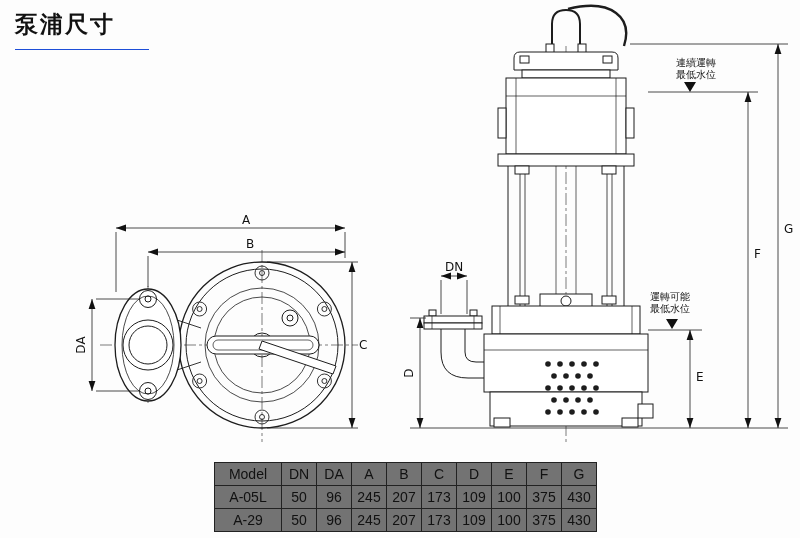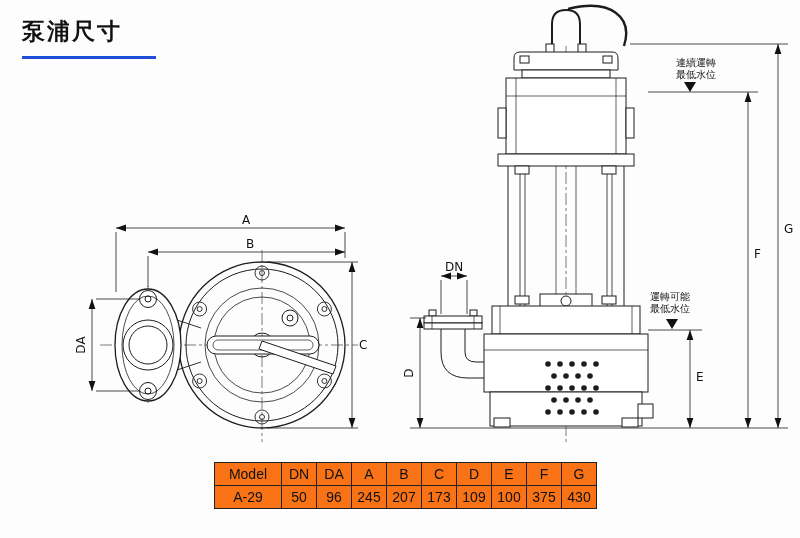--- a/index.html
+++ b/index.html
@@ -1,26 +1,26 @@
 <!DOCTYPE html>
 <html><head>
 <meta charset="utf-8">
 <style>
   html,body{margin:0;padding:0;}
   body{width:800px;height:538px;background:#fdfdfd;position:relative;overflow:hidden;
        font-family:"Liberation Sans", sans-serif;color:#111;}
   .canvas{position:absolute;inset:0;}
   .title-wrap{position:absolute;left:14px;top:8px;}
-  .page-title{font-size:23px;font-weight:600;margin:8px;letter-spacing:2px;
-              padding:0 4px 9px 0;border-bottom:3px solid #1d4ed8;width:130px;}
+  .page-title{font-size:23px;font-weight:600;margin:1px;letter-spacing:2px;
+              padding:0 4px 9px 0;border-bottom:1px solid #1d4ed8;width:130px;}
   svg{position:absolute;left:0;top:0;}
   .dim-text{font-size:12px;fill:#111;font-family:"DejaVu Sans",sans-serif;}
   .ann-text{font-size:10px;fill:#111;font-family:"DejaVu Sans",sans-serif;}
   table.dim-table{position:absolute;left:214px;top:462px;border-collapse:collapse;
-                  font-size:14px;background:#f97316;}
+                  font-size:14px;background:#737373;}
   table.dim-table th,table.dim-table td{border:1px solid #222;text-align:center;
                   font-weight:normal;padding:1px 4px;height:20px;}
   table.dim-table .col-model{width:58px;}
   table.dim-table .col-num{width:26px;}
 </style>
 </head>
 <body>
 
 <div class="canvas">
 
@@ -256,20 +256,32 @@
       <th class="col-num">DA</th>
       <th class="col-num">A</th>
       <th class="col-num">B</th>
       <th class="col-num">C</th>
       <th class="col-num">D</th>
       <th class="col-num">E</th>
       <th class="col-num">F</th>
       <th class="col-num">G</th>
     </tr>
     <tr>
+      <td>A-05L</td>
+      <td>50</td>
+      <td>96</td>
+      <td>245</td>
+      <td>207</td>
+      <td>173</td>
+      <td>109</td>
+      <td>100</td>
+      <td>375</td>
+      <td>430</td>
+    </tr>
+    <tr>
       <td>A-29</td>
       <td>50</td>
       <td>96</td>
       <td>245</td>
       <td>207</td>
       <td>173</td>
       <td>109</td>
       <td>100</td>
       <td>375</td>
       <td>430</td>

